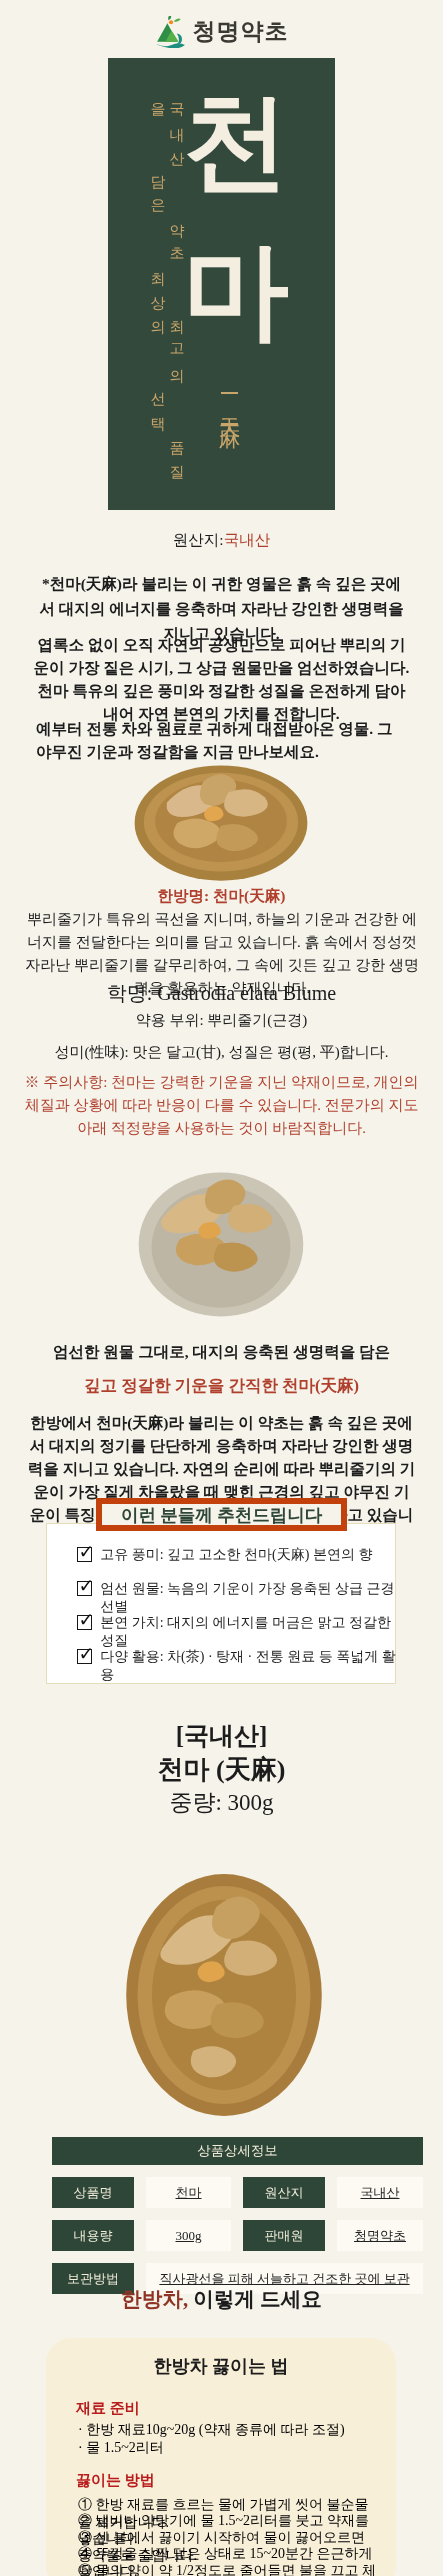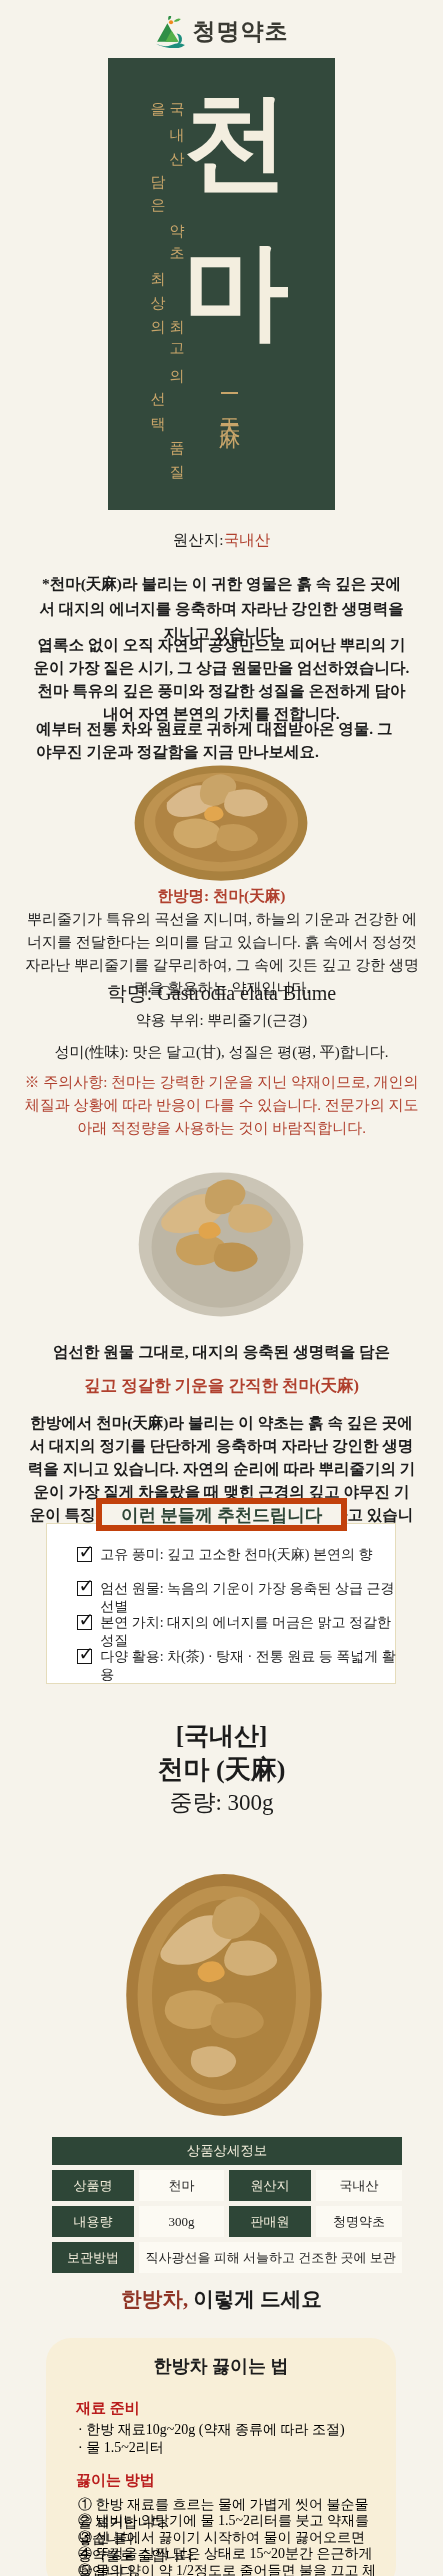--- a/index.html
+++ b/index.html
@@ -26,24 +26,24 @@
   
   .rec-title{position:absolute;left:96px;top:1498px;width:251px;height:33px;background:#F6F3EB;border:6px solid #c2410c;
              box-sizing:border-box;display:flex;align-items:center;justify-content:center;
              font-size:17.5px;font-weight:bold;color:#2E4637;z-index:2;}
   .rec-box{position:absolute;left:46px;top:1523px;width:350px;height:161px;background:#FFFFFF;border:1px solid #E5DCBB;box-sizing:border-box;z-index:1;}
   .rec-item{position:absolute;left:77px;width:319px;display:flex;align-items:flex-start;gap:8.2px;font-size:14px;color:#1f1f1f;z-index:3;}
   .cbox{flex:0 0 auto;width:13px;height:13px;border:1.5px solid #161616;position:relative;margin-top:1px;}
   .cbox span{position:absolute;left:0.5px;top:-7.2px;font-size:18.5px;font-family:"DejaVu Sans",sans-serif;color:#111;}
   
   .spec-table{position:absolute;left:52px;top:2137px;width:340px;display:grid;
-              grid-template-columns:82px 85px 82px 86px;gap:5px;background:#F6F3EB;font-size:13px;}
+              grid-template-columns:82px 85px 82px 86px;gap:12px;background:#F6F3EB;font-size:13px;}
   .spec-table .thead{grid-column:1/-1;background:#2E4637;color:#F2EDDB;height:28px;display:flex;align-items:center;justify-content:center;font-size:13.4px;}
   .spec-table .lbl{background:#2E4637;color:#F2EDDB;height:31px;display:flex;align-items:center;justify-content:center;}
-  .spec-table .val{background:#FCFAF3;color:#222;height:31px;display:flex;align-items:center;justify-content:center;}
+  .spec-table .val{background:#FCFAF3;color:#222;height:31px;display:flex;align-items:center;justify-content:center;text-decoration:underline;}
   .spec-table .span3{grid-column:2/5;}
   
   .recipe-box{position:absolute;left:46px;top:2338px;width:350px;height:253px;background:#F8EFD8;border-radius:25px;}
   .recipe-box h3{margin:0;text-align:center;padding-top:15.5px;font-size:18px;color:#1d1d1d;}
   .rb-sub{position:absolute;left:30px;font-size:15px;font-weight:bold;color:#b91c1c;}
   .rb-line{position:absolute;left:32px;width:299px;font-size:14px;color:#000000;}
 </style>
 </head>
 <body>
 

